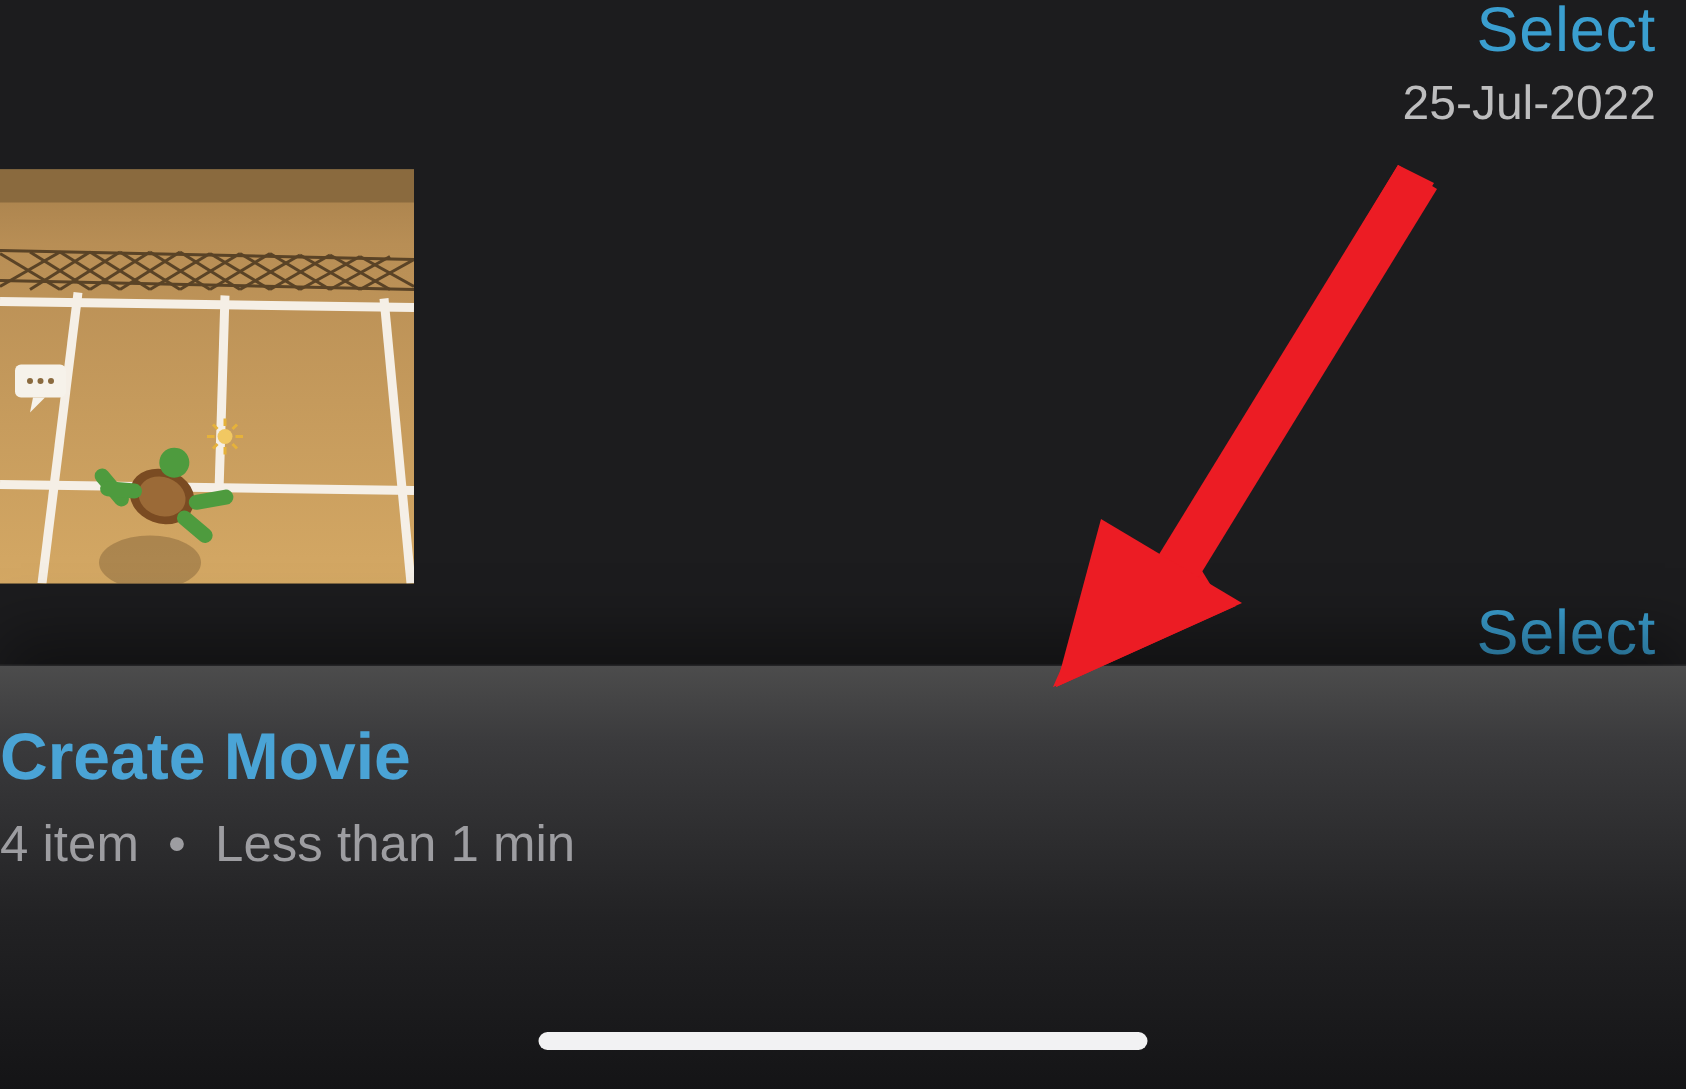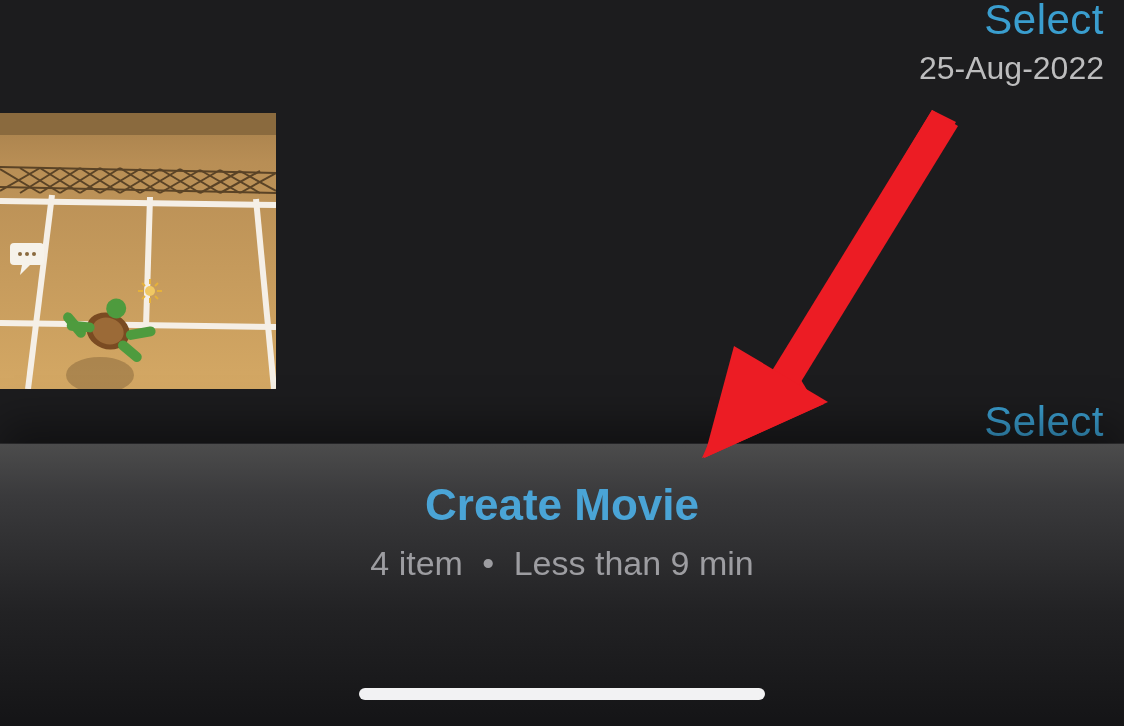--- a/index.html
+++ b/index.html
@@ -75,21 +75,21 @@
     bottom: 0;
     height: 282px;
     background: linear-gradient(to bottom,
       rgba(80,80,80,0.92) 0%,
       rgba(60,60,62,0.95) 18%,
       rgba(34,34,36,0.97) 60%,
       rgba(20,20,22,0.98) 100%);
     box-shadow: 0 -1px 0 rgba(255,255,255,0.08), 0 -20px 40px rgba(0,0,0,0.4);
     display: flex;
     flex-direction: column;
-    align-items: center;
+    align-items: flex-start;
   }
   .panel-title {
     margin-top: 36px;
     font-size: 44px;
     font-weight: 600;
     color: #4aa4d6;
   }
   .panel-sub {
     margin-top: 14px;
     font-size: 34px;
@@ -118,21 +118,21 @@
     pointer-events: none;
   }
 </style>
 </head>
 <body>
 
 <div class="screen">
 
   <div class="header">
     <div class="select-top">Select</div>
-    <div class="date-top">25-Aug-2022</div>
+    <div class="date-top">25-Jul-2022</div>
   </div>
 
   <div class="grid">
     <div class="thumb">
 
       <svg viewBox="0 0 276 276" width="276" height="276">
         <defs>
           <linearGradient id="courtGrad" x1="0" y1="0" x2="0" y2="1">
             <stop offset="0%" stop-color="#a67f4b"></stop>
             <stop offset="18%" stop-color="#b88e55"></stop>
@@ -221,21 +221,21 @@
     </div>
   </div>
 
   <div class="select-mid">Select</div>
 
   <div class="panel">
     <div class="panel-title">Create Movie</div>
     <div class="panel-sub">
       <span>4 item</span>
       <span class="dot">•</span>
-      <span>Less than 9 min</span>
+      <span>Less than 1 min</span>
     </div>
     <div class="home-indicator"></div>
   </div>
 
   <svg class="arrow" width="300" height="370">
     <defs>
       <filter id="none"></filter>
     </defs>
     <g fill="#ec1c24">
       <polygon points="252,12 270,20 100,305 82,297"></polygon>

